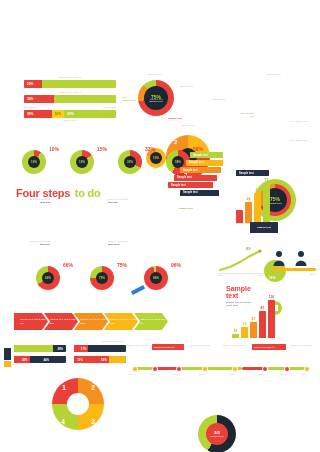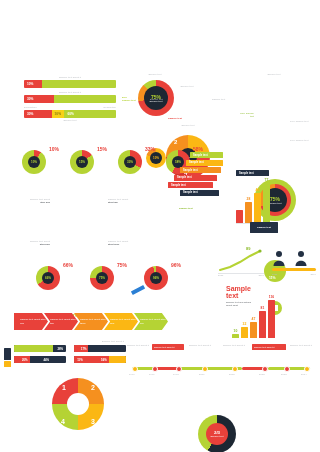--- a/index.html
+++ b/index.html
@@ -193,20 +193,24 @@
     <div style="position:relative;">
       <div class="donut" style="width:24px;height:24px;background:conic-gradient(#e8413a 0 58%, #b5d334 58% 100%);">
         <div class="hole" style="left:6px;top:6px;width:12px;height:12px;">
           <span style="font-size:3px;font-weight:bold;color:#b5d334;">58%</span>
         </div>
       </div>
       <span class="abs pct" style="left:27px;top:-4px;font-size:5px;">58%</span>
     </div>
   </div>
 
+  <div class="abs" style="left:16px;top:183px;">
+    <span class="h-four" style="color:#e8413a;">Four steps</span>
+    <span class="h-four" style="color:#b5d334;">to do</span>
+  </div>
 
   <div class="abs donut" style="left:52px;top:200px;width:52px;height:52px;
        background:conic-gradient(#f5901f 0 25%, #fbb714 25% 50%, #b5d334 50% 75%, #e8413a 75% 100%);">
     <div class="abs" style="right:9px;top:6px;font-size:7px;font-weight:bold;color:#fff;">2</div>
     <div class="abs" style="right:9px;bottom:5px;font-size:7px;font-weight:bold;color:#fff;">3</div>
     <div class="abs" style="left:9px;bottom:5px;font-size:7px;font-weight:bold;color:#fff;">4</div>
     <div class="abs" style="left:10px;top:6px;font-size:7px;font-weight:bold;color:#fff;">1</div>
     <div class="hole" style="left:15px;top:15px;width:22px;height:22px;background:#ffffff;"></div>
   </div>
 

